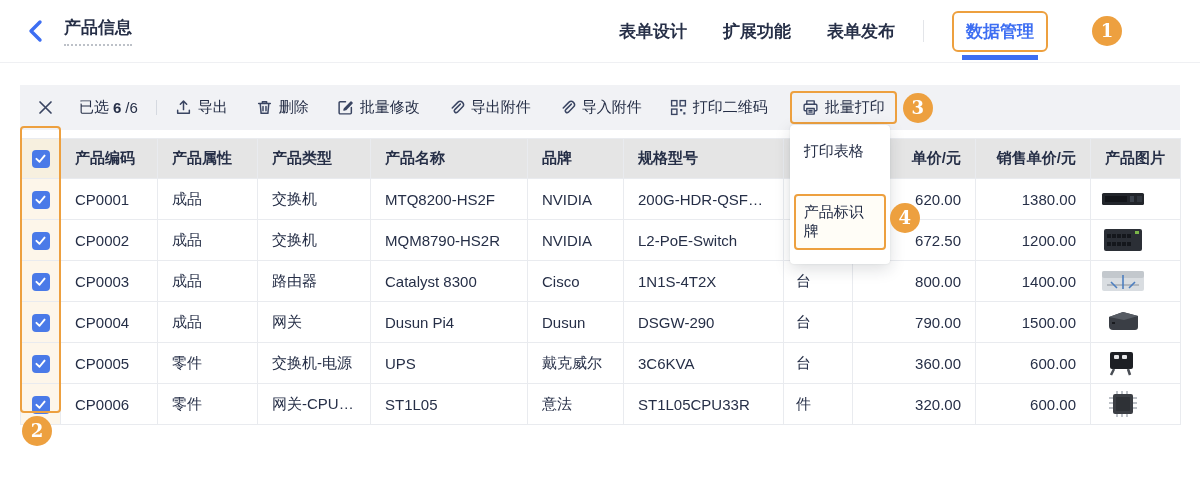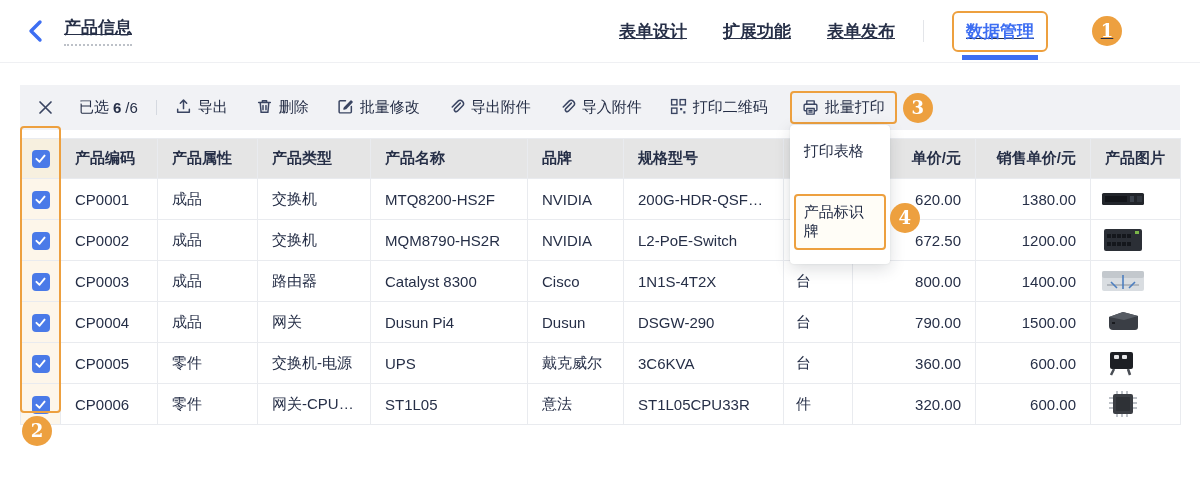--- a/index.html
+++ b/index.html
@@ -2,21 +2,21 @@
 <html><head>
 <meta charset="utf-8">
 <style>
   * { margin:0; padding:0; box-sizing:border-box; }
   html,body { width:1200px; height:493px; background:#fff; overflow:hidden;
     font-family:"Liberation Sans","DejaVu Sans",sans-serif; color:#262F47; }
   .page { position:relative; width:1200px; height:493px; }
 
   
   .top-header { height:63px; display:flex; align-items:center; padding:0 78px 0 26px;
-    border-bottom:1px solid #EFF0F3;text-decoration:underline; }
+    border-bottom:1px solid #EFF0F3; }
   .back-btn { width:22px; height:26px; margin-right:16px; cursor:pointer; flex:none; display:flex; align-items:center; }
   .page-title { font-size:17px; font-weight:700; padding-bottom:5px;
     border-bottom:2px dotted #BDC1C8; }
   .tabs { margin-left:auto; display:flex; align-items:center; gap:36px; }
   .tab { font-size:17px; font-weight:600; color:#262F47; cursor:pointer; white-space:nowrap; }
   .tab-divider { width:1px; height:22px; background:#E3E5E9; margin:0 -8px; }
   .active-tab-box { position:relative; border:2px solid #EDA03F; border-radius:6px;
     padding:7px 12px; }
   .active-tab-box .tab { color:#3D6EF2; }
   .tab-underline { position:absolute; left:50%; transform:translateX(-50%);
@@ -26,21 +26,21 @@
     text-align:center; flex:none; }
   .badge-1 { margin-left:8px; }
 
   
   .toolbar { margin:22px 20px 0; height:45px; background:#F1F2F5; display:flex;
     align-items:center; padding:0 18px; font-size:15px; }
   .tb-close { display:flex; align-items:center; margin-right:26px; cursor:pointer; }
   .tb-selected { display:flex; align-items:center; gap:4px; margin-right:18px; white-space:nowrap; }
   .tb-selected b { font-weight:700; }
   .tb-divider { width:1px; height:15px; background:#D5D9E0; margin-right:18px; }
-  .tb-item { display:flex; gap:6px; margin-right:28px; cursor:pointer; white-space:nowrap; }
+  .tb-item { display:flex; align-items:center; gap:6px; margin-right:28px; cursor:pointer; white-space:nowrap; }
   .tb-item svg { flex:none; }
   .print-wrap { position:relative; border:2px solid #EDA03F; border-radius:4px;
     padding:5px 10px; margin-left:-6px; display:flex; align-items:center; gap:6px; cursor:pointer; }
   .badge-3 { position:absolute; left:calc(100% + 8px); top:50%; transform:translateY(-50%); }
 
   
   .dropdown { position:absolute; top:calc(100% + 3px); left:-2px; width:100px;
     background:#fff; border-radius:4px; padding:8px 0 14px; z-index:6;
     box-shadow:0 5px 16px rgba(30,35,48,.15), 0 0 2px rgba(30,35,48,.10); }
   .dd-item { padding:9px 14px; font-size:15px; color:#262F47; cursor:pointer; }

